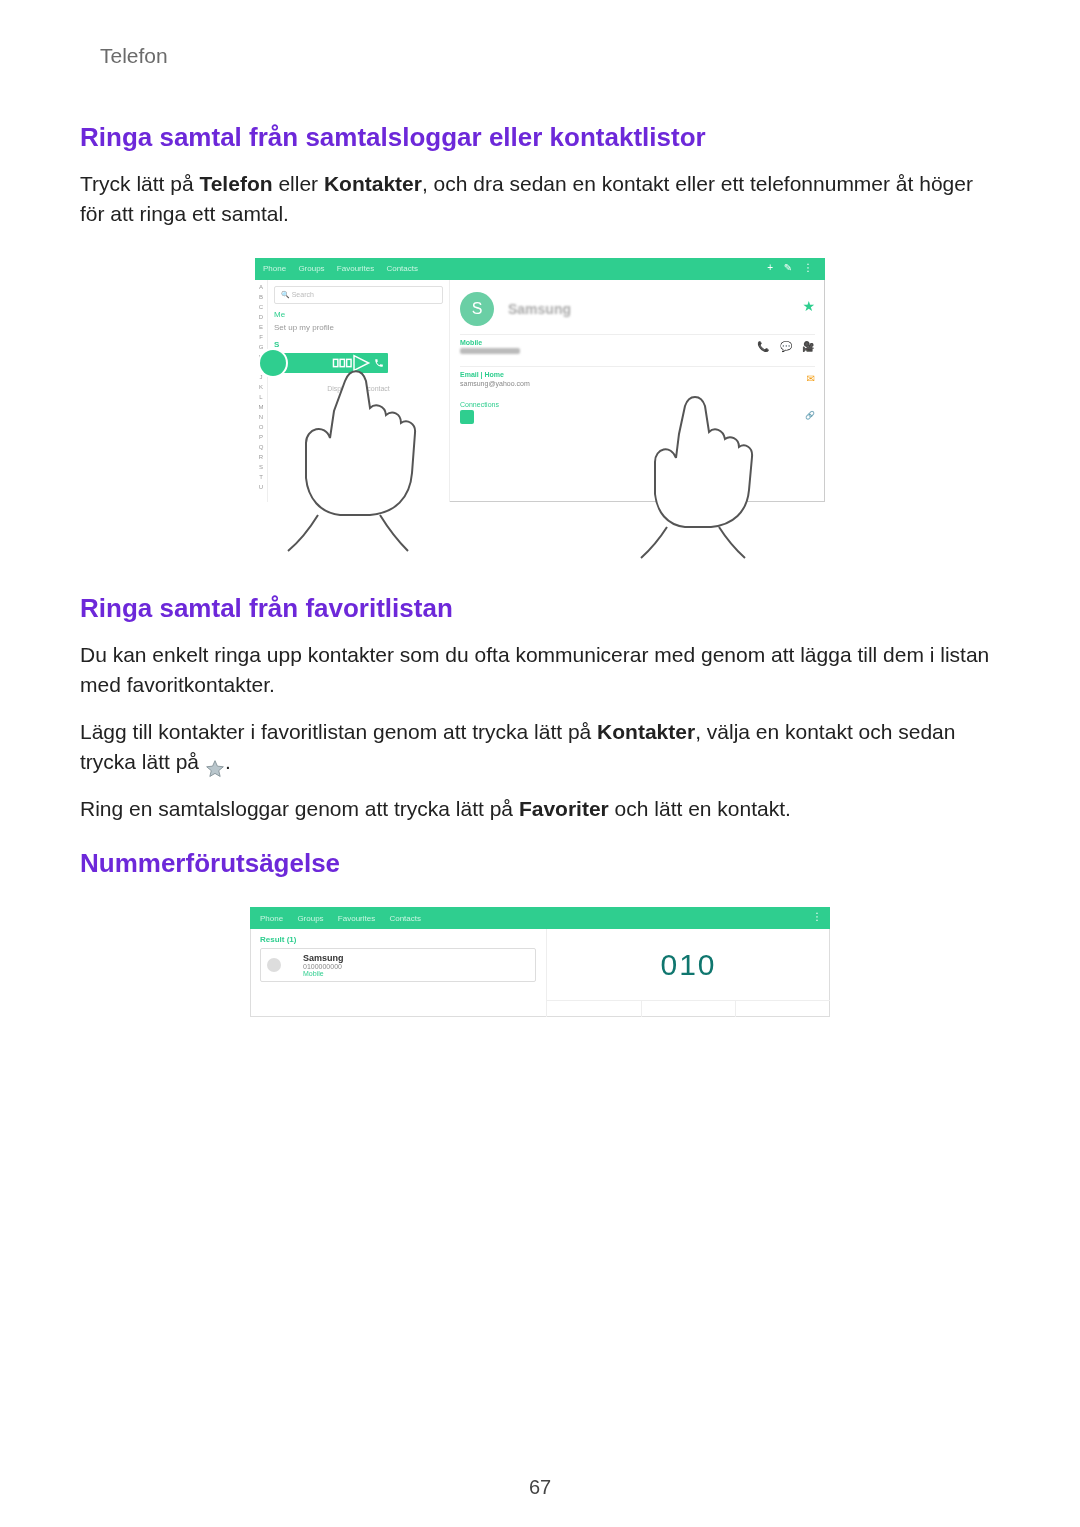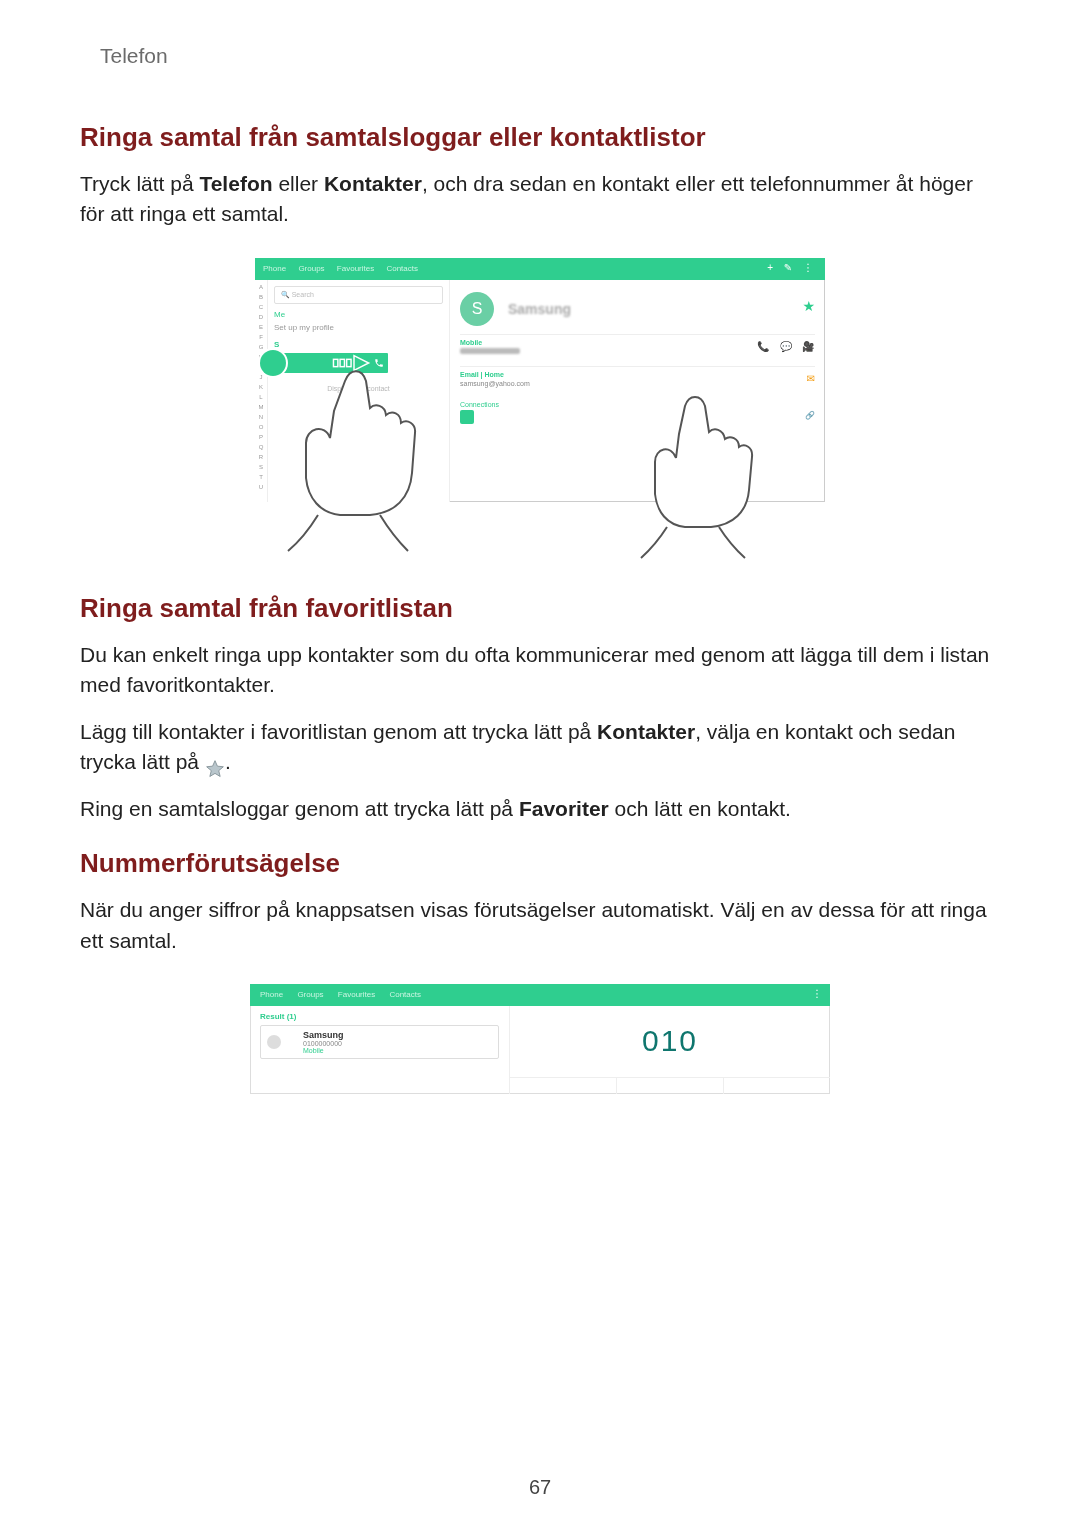--- a/index.html
+++ b/index.html
@@ -19,21 +19,21 @@
   .breadcrumb {
     font-size: 21px;
     color: #6b6b6b;
     margin-left: 20px;
     margin-top: 4px;
     margin-bottom: 54px;
   }
   h2.section-heading {
     font-size: 26px;
     font-weight: 700;
-    color: #7f1d1d;
+    color: #6d28d9;
     margin: 24px 0 16px 0;
   }
   p.body-text {
     font-size: 21px;
     line-height: 1.45;
     margin: 12px 0 16px 0;
     color: #222;
   }
   .bold-inline { font-weight: 700; }
   .figure {
@@ -240,21 +240,21 @@
     color: #c9f5e1;
     position: relative;
   }
   .fig2-topbar .left-tabs span { margin-right: 12px; }
   .fig2-topbar .right-icons {
     position: absolute; right: 8px; top: 4px;
     color: #fff; font-size: 10px;
   }
   .fig2-body { display: flex; flex: 1; }
   .fig2-left {
-    width: 260px;
+    width: 297px;
     padding: 6px 10px;
     font-size: 8px;
     color: #888;
     box-sizing: border-box;
     border-right: 1px solid #eee;
   }
   .fig2-result-header {
     color: #2fce8f;
     font-weight: 700;
     font-size: 8px;
@@ -455,21 +455,20 @@
   <p class="body-text">
     <span>Lägg till kontakter i favoritlistan genom att trycka lätt på </span><span class="bold-inline">Kontakter</span><span>, välja en kontakt och sedan trycka lätt på </span><span class="star-inline"><svg viewBox="0 0 24 24">
           <polygon points="12,2 14.9,8.6 22,9.3 16.5,14 18.2,21 12,17.3 5.8,21 7.5,14 2,9.3 9.1,8.6" fill="#b9c6cc" stroke="#7d8b92" stroke-width="1"></polygon>
         </svg></span><span>.</span>
   </p>
   <p class="body-text">
     <span>Ring en samtalsloggar genom att trycka lätt på </span><span class="bold-inline">Favoriter</span><span> och lätt en kontakt.</span>
   </p>
 
   <h2 class="section-heading">Nummerförutsägelse</h2>
-  <p class="body-text">När du anger siffror på knappsatsen visas förutsägelser automatiskt. Välj en av dessa för att ringa ett samtal.</p>
 
   <div class="figure">
     <div class="fig2">
       <div class="fig2-topbar">
         <div class="left-tabs">
           <span>Phone</span>
           <span>Groups</span>
           <span>Favourites</span>
           <span>Contacts</span>
         </div>

